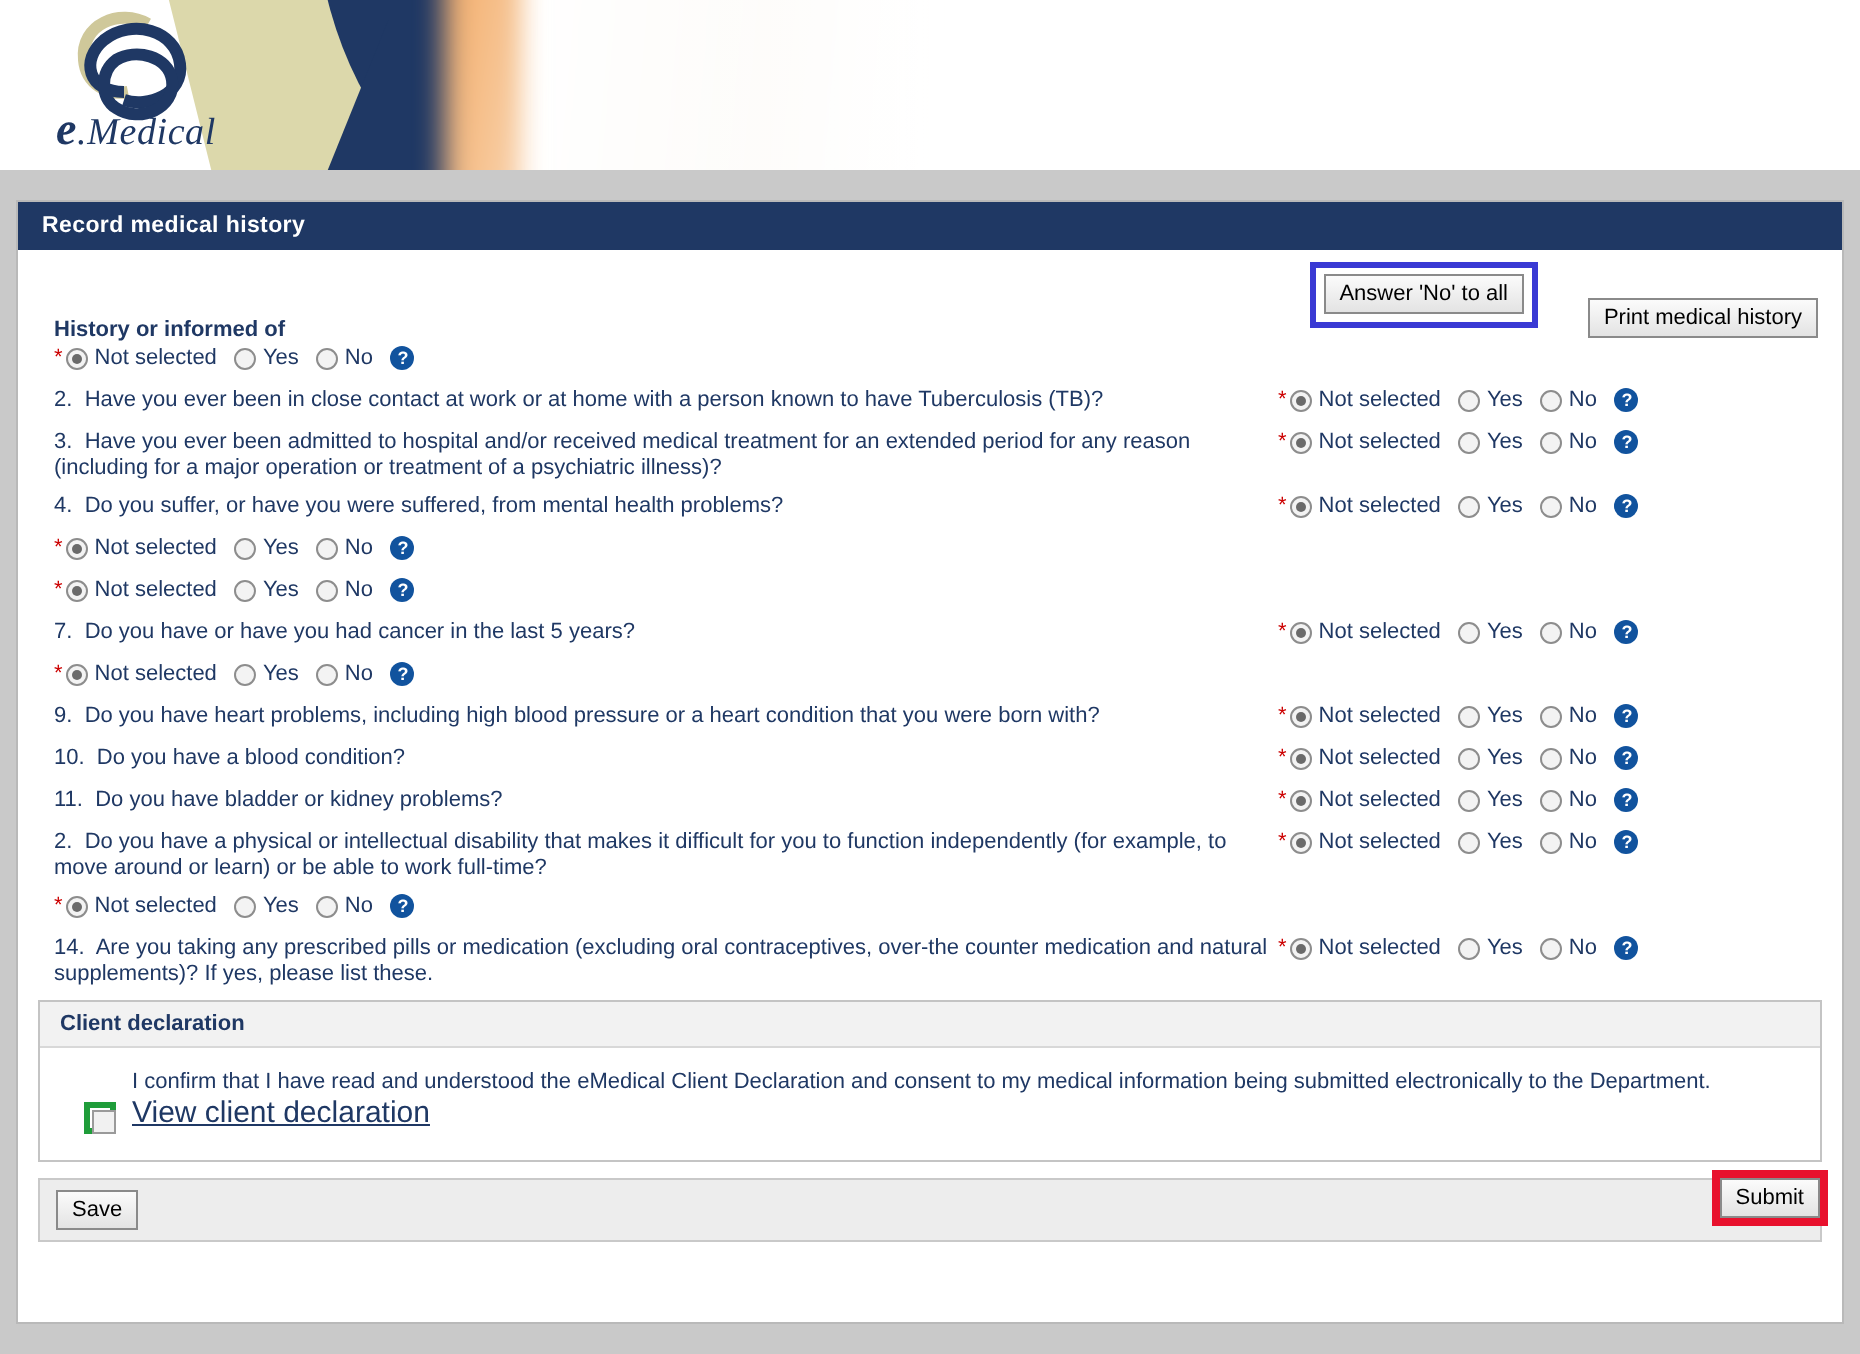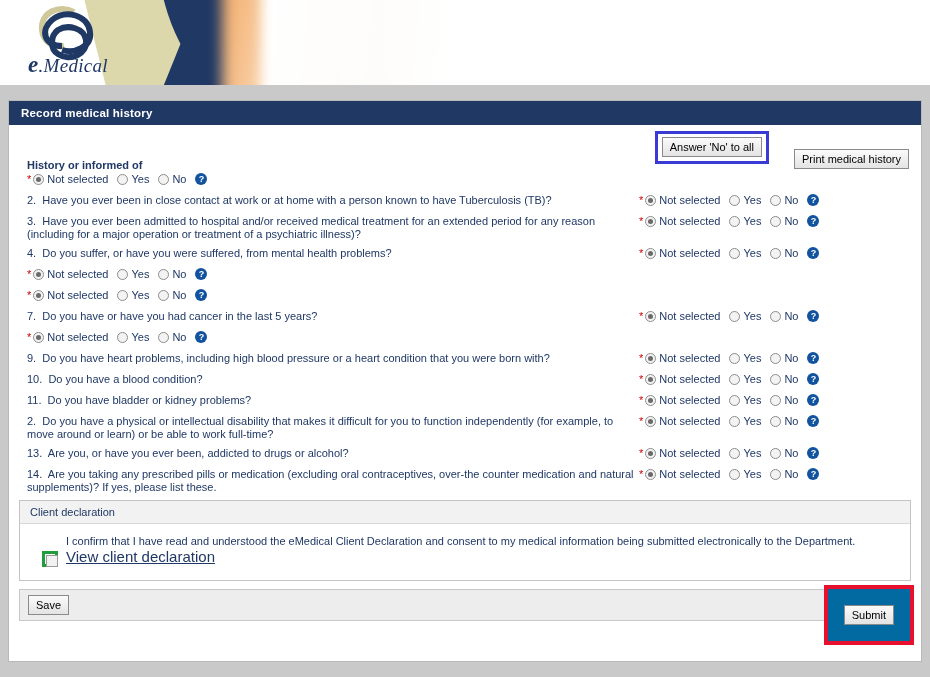--- a/index.html
+++ b/index.html
@@ -124,21 +124,21 @@
     text-align:center;line-height:12px;cursor:pointer;
     font-family:"Liberation Sans","DejaVu Sans",sans-serif;
   }
 
   
   .decl{
     margin:6px 10px 0 10px;border:1px solid #c4c4c4;background:#ffffff;
   }
   .decl-head{
     background:#f2f2f2;border-bottom:1px solid #d8d8d8;
-    padding:5px 10px;font-size:11px;color:#1f3864;
+    padding:5px 10px;font-size:11px;color:#1f3864;font-weight:bold;
   }
   .decl-body{
     padding:10px 10px 8px 12px;position:relative;min-height:38px;
   }
   .chk-wrap{
     position:absolute;left:22px;top:27px;
     border:3px solid #1f9d3a;padding:1px;background:#fff;
     width:16px;height:16px;box-sizing:border-box;
   }
   .chk{
@@ -155,21 +155,21 @@
   }
 
   
   .footer{
     margin:8px 10px 0 10px;background:#ededed;border:1px solid #c9c9c9;
     height:30px;position:relative;
   }
   #save-btn{position:absolute;left:8px;top:5px;}
   #submit-wrap{
     position:absolute;right:-4px;top:-5px;
-    border:4px solid #000000;padding:16px;background:#0369a1;
+    border:4px solid #000000;padding:0;background:#f9a8d4;
   }
 </style>
 </head>
 <body>
 
 <div class="banner">
   <div class="banner-art">
     <div class="art-khaki"></div>
     <div class="art-khaki2"></div>
     <div class="art-navy"></div>
@@ -348,21 +348,20 @@
             <input type="radio" class="rad" name="q11" checked="" style="">
             <span class="alabel">Not selected</span>
             <input type="radio" class="rad" name="q11" style="">
             <span class="alabel">Yes</span>
             <input type="radio" class="rad" name="q11" style="">
             <span class="alabel">No</span>
             <span class="help">?</span>
           </div>
         </div>
         <div class="qrow">
-          <div class="qtext"><span class="qnum">13.</span>&nbsp; <span>Are you, or have you ever been, addicted to drugs or alcohol?</span></div>
           <div class="answers">
             <span class="req">*</span>
             <input type="radio" class="rad" name="q12" checked="" style="">
             <span class="alabel">Not selected</span>
             <input type="radio" class="rad" name="q12" style="">
             <span class="alabel">Yes</span>
             <input type="radio" class="rad" name="q12" style="">
             <span class="alabel">No</span>
             <span class="help">?</span>
           </div>

